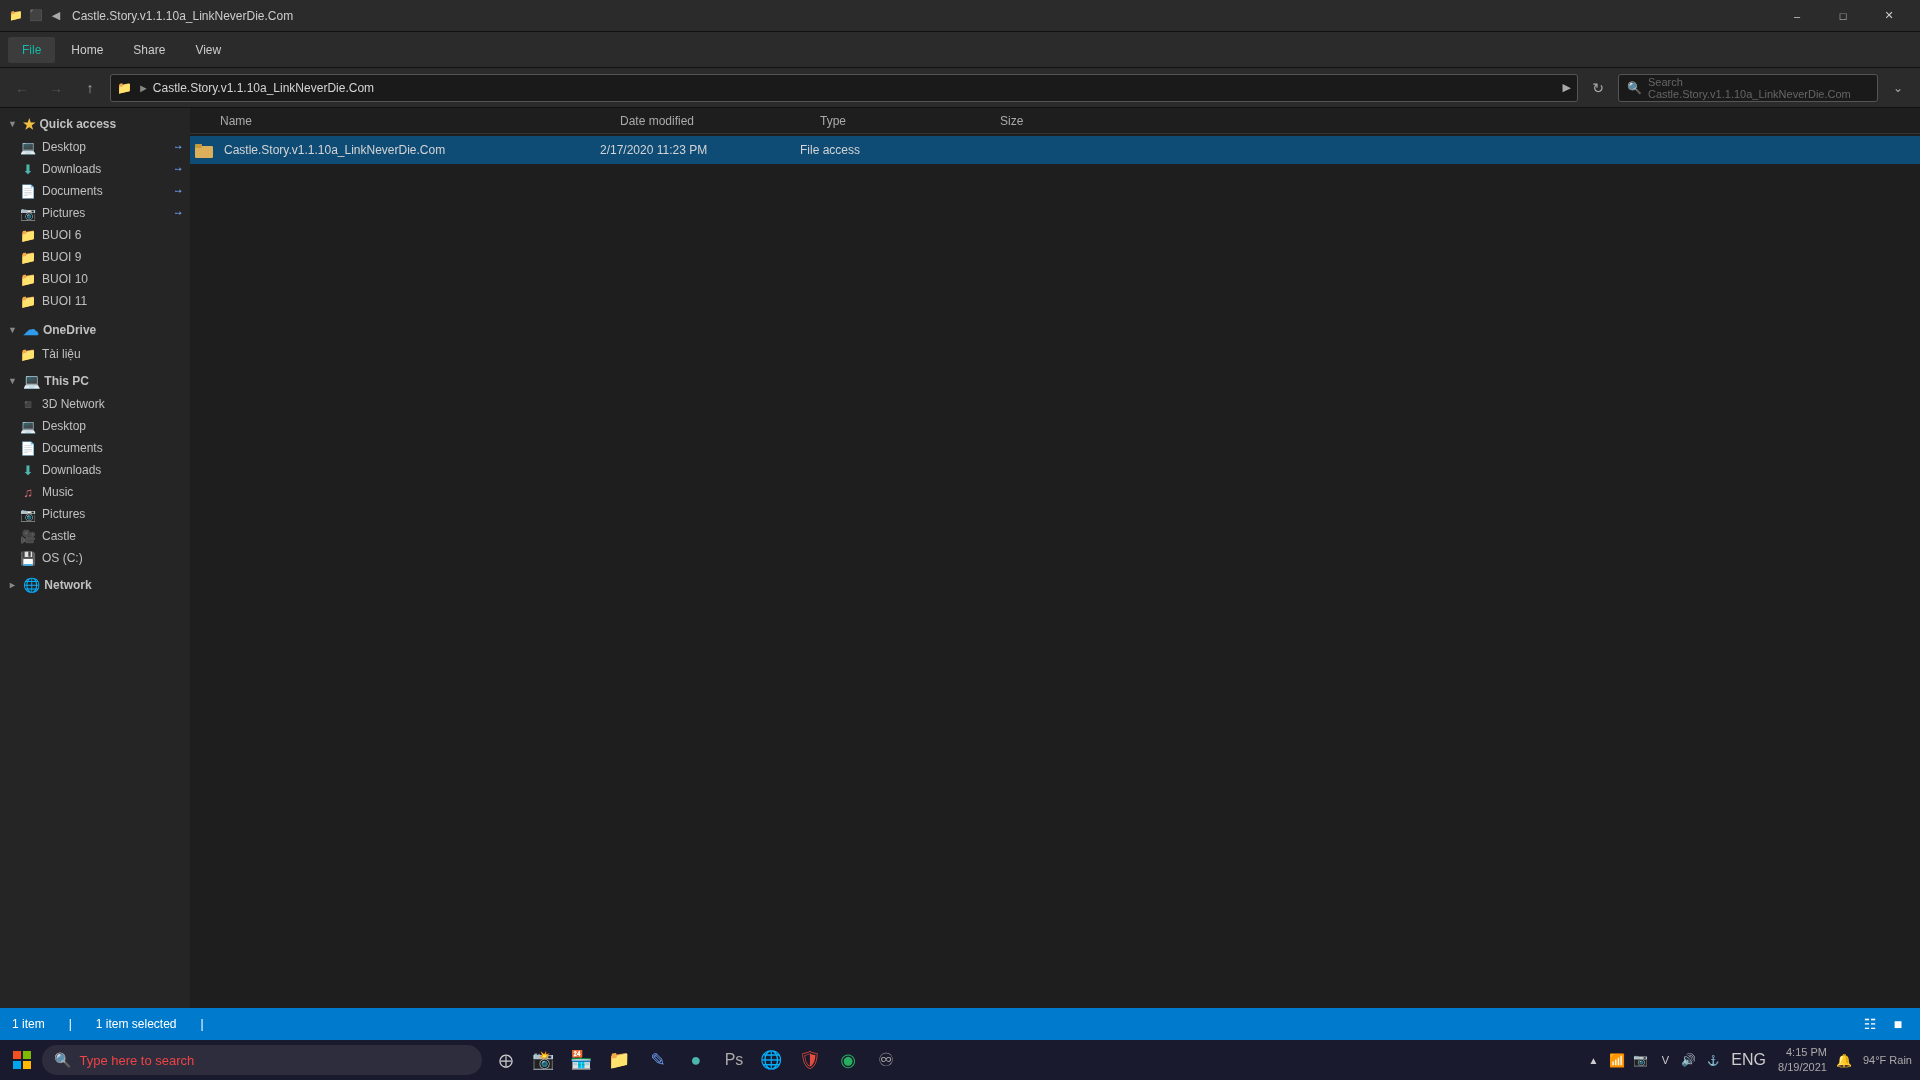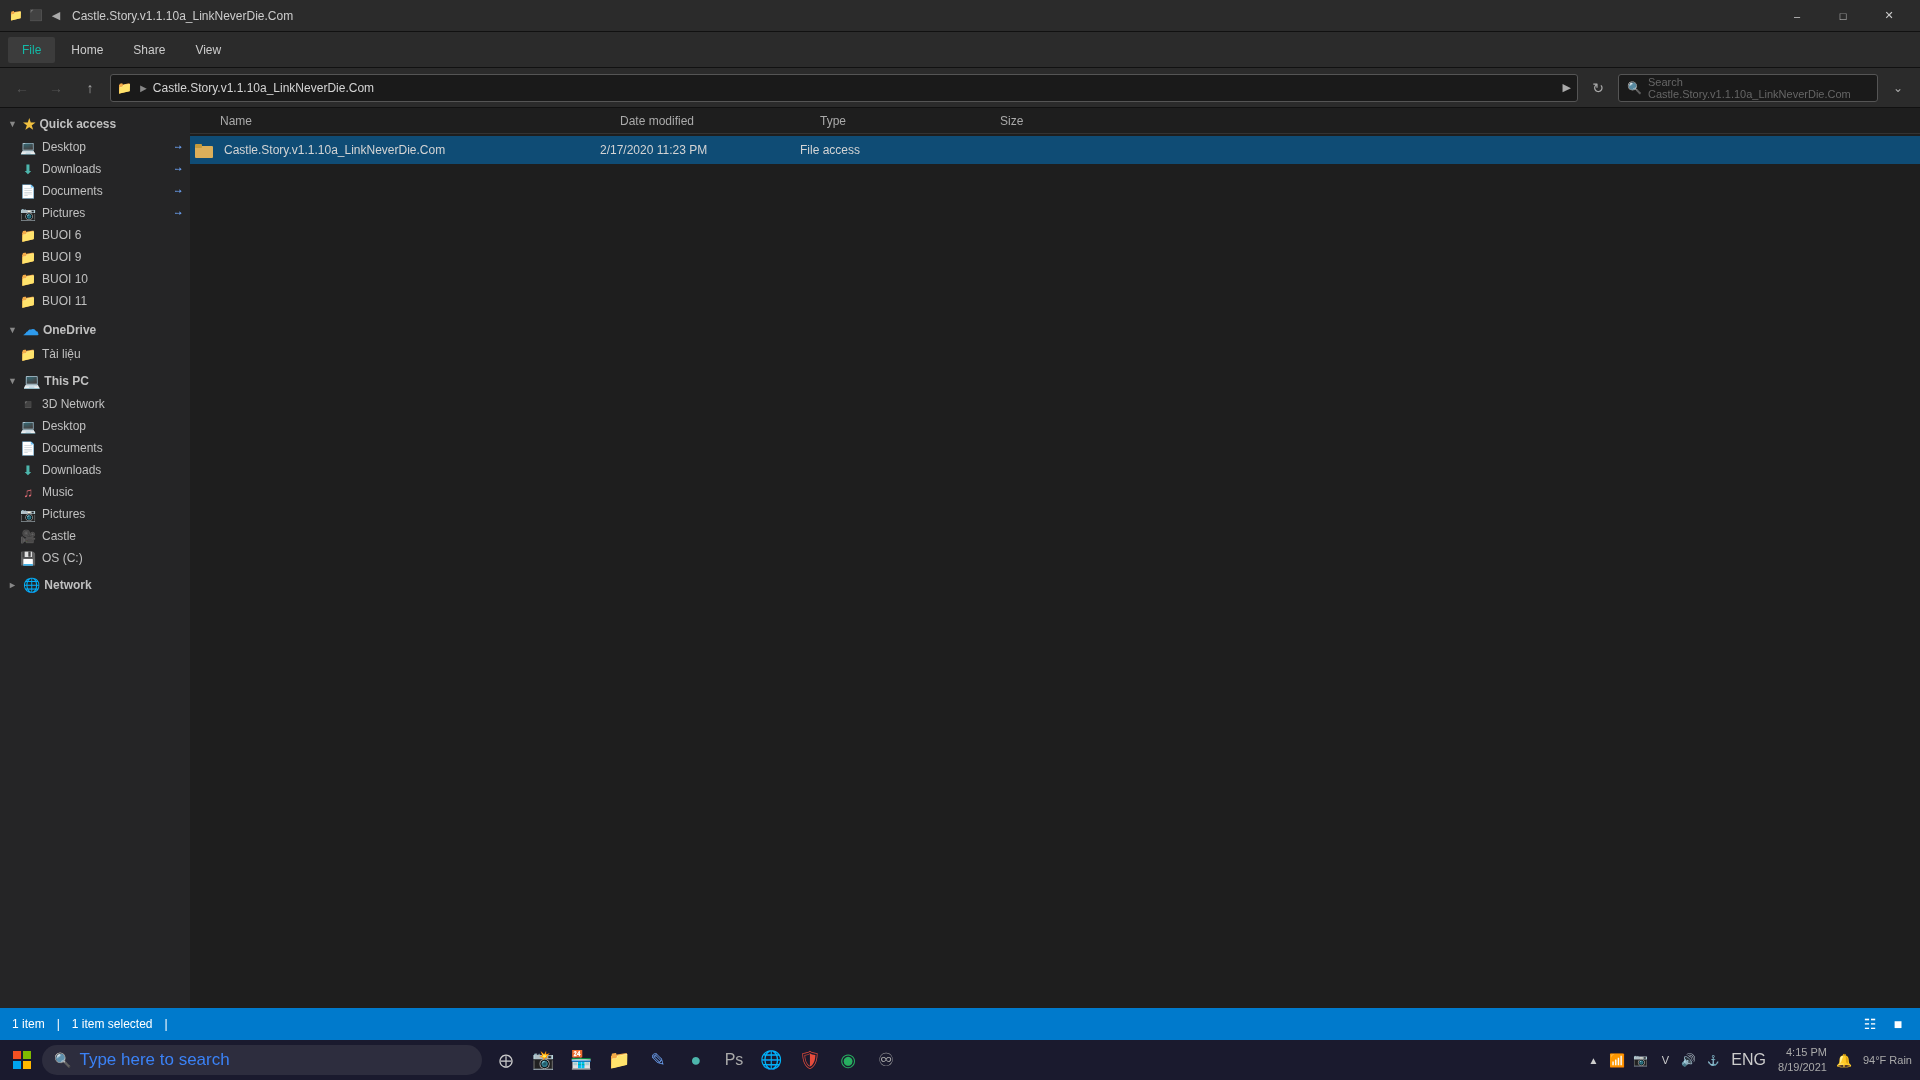--- a/index.html
+++ b/index.html
@@ -247,21 +247,21 @@
 
     
     #status-bar {
       height: 32px;
       background: #007acc;
       display: flex;
       align-items: center;
       padding: 0 12px;
       font-size: 12px;
       color: #fff;
-      gap: 12px;
+      gap: 24px;
     }
     #status-right {
       margin-left: auto;
       display: flex;
       align-items: center;
       gap: 8px;
     }
     .view-icon {
       width: 20px;
       height: 20px;
@@ -545,21 +545,21 @@
     <svg width="18" height="18" viewBox="0 0 18 18" fill="none">
       <rect x="0" y="0" width="8" height="8" fill="#f25022"></rect>
       <rect x="10" y="0" width="8" height="8" fill="#7fba00"></rect>
       <rect x="0" y="10" width="8" height="8" fill="#00a4ef"></rect>
       <rect x="10" y="10" width="8" height="8" fill="#ffb900"></rect>
     </svg>
   </div>
 
   <div id="search-taskbar">
     <span style="color:#888;font-size:14px;">🔍</span>
-    <span style="font-size:17px;color:#3b82f6;">Type here to search</span>
+    <span style="font-size:13px;color:#ef4444;">Type here to search</span>
   </div>
 
   <div id="taskbar-apps">
     <div class="taskbar-btn" style="font-size:14px;">⨁</div>
     <div class="app-icon" style="font-size:18px;">📸</div>
     <div class="app-icon" style="font-size:18px;">🏪</div>
     <div class="app-icon" style="font-size:18px;color:#f0c040;">📁</div>
     <div class="app-icon" style="font-size:18px;color:#6a9eed;">✎</div>
     <div class="app-icon" style="font-size:18px;color:#4db6ac;">●</div>
     <div class="app-icon" style="font-size:16px;color:#aaa;">Ps</div>

